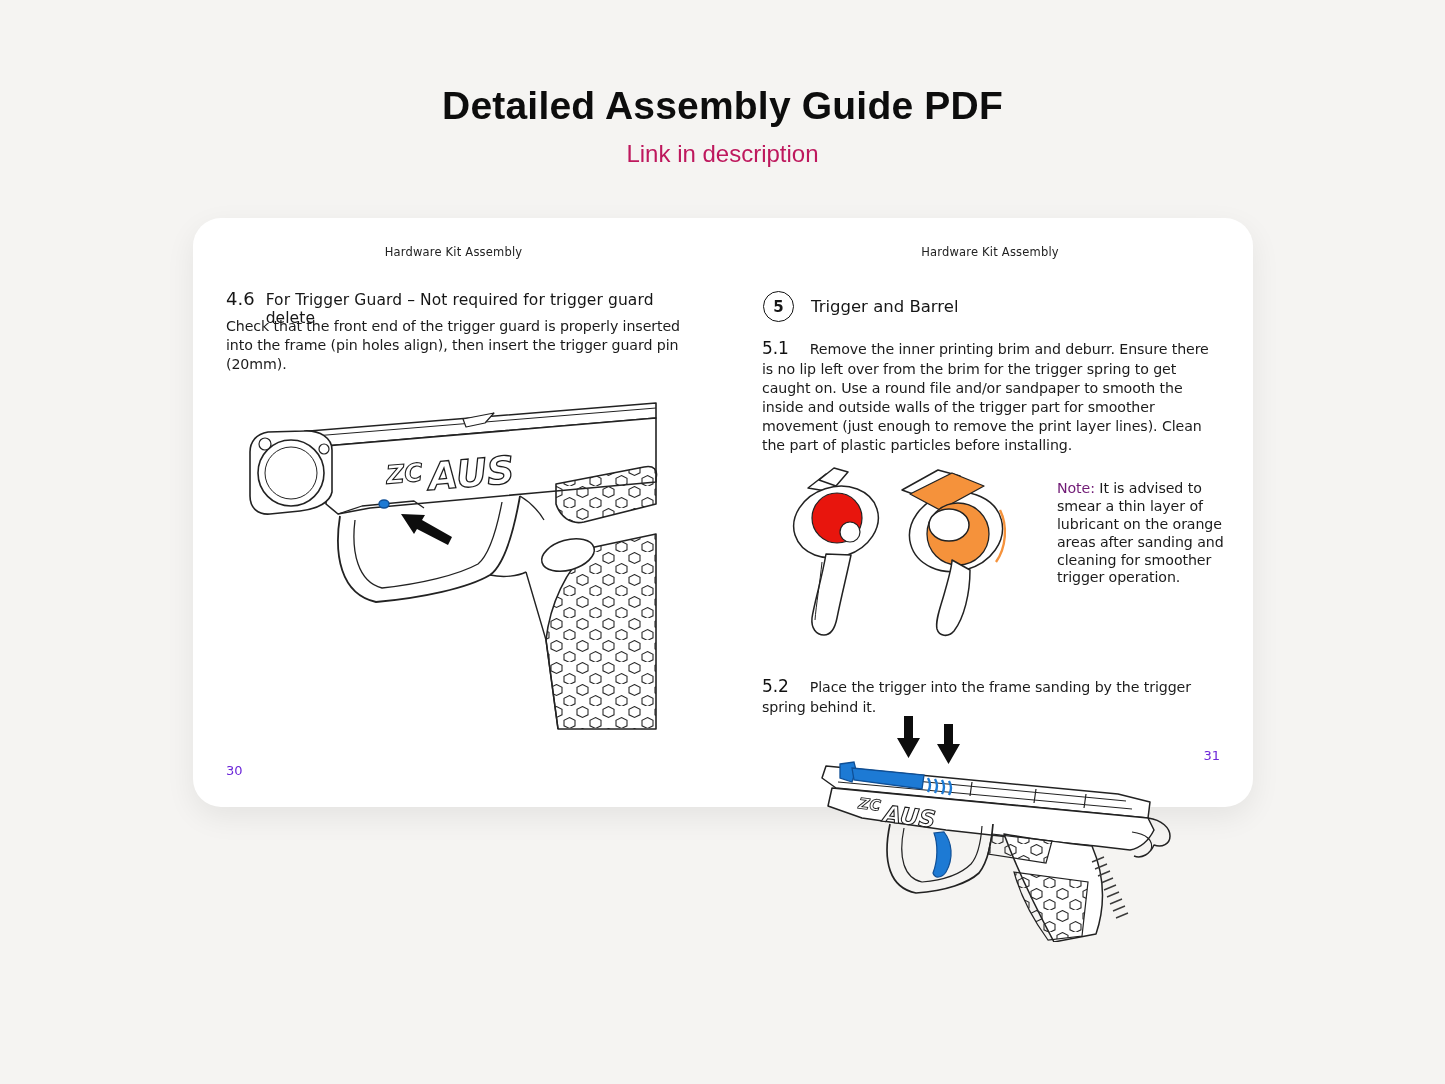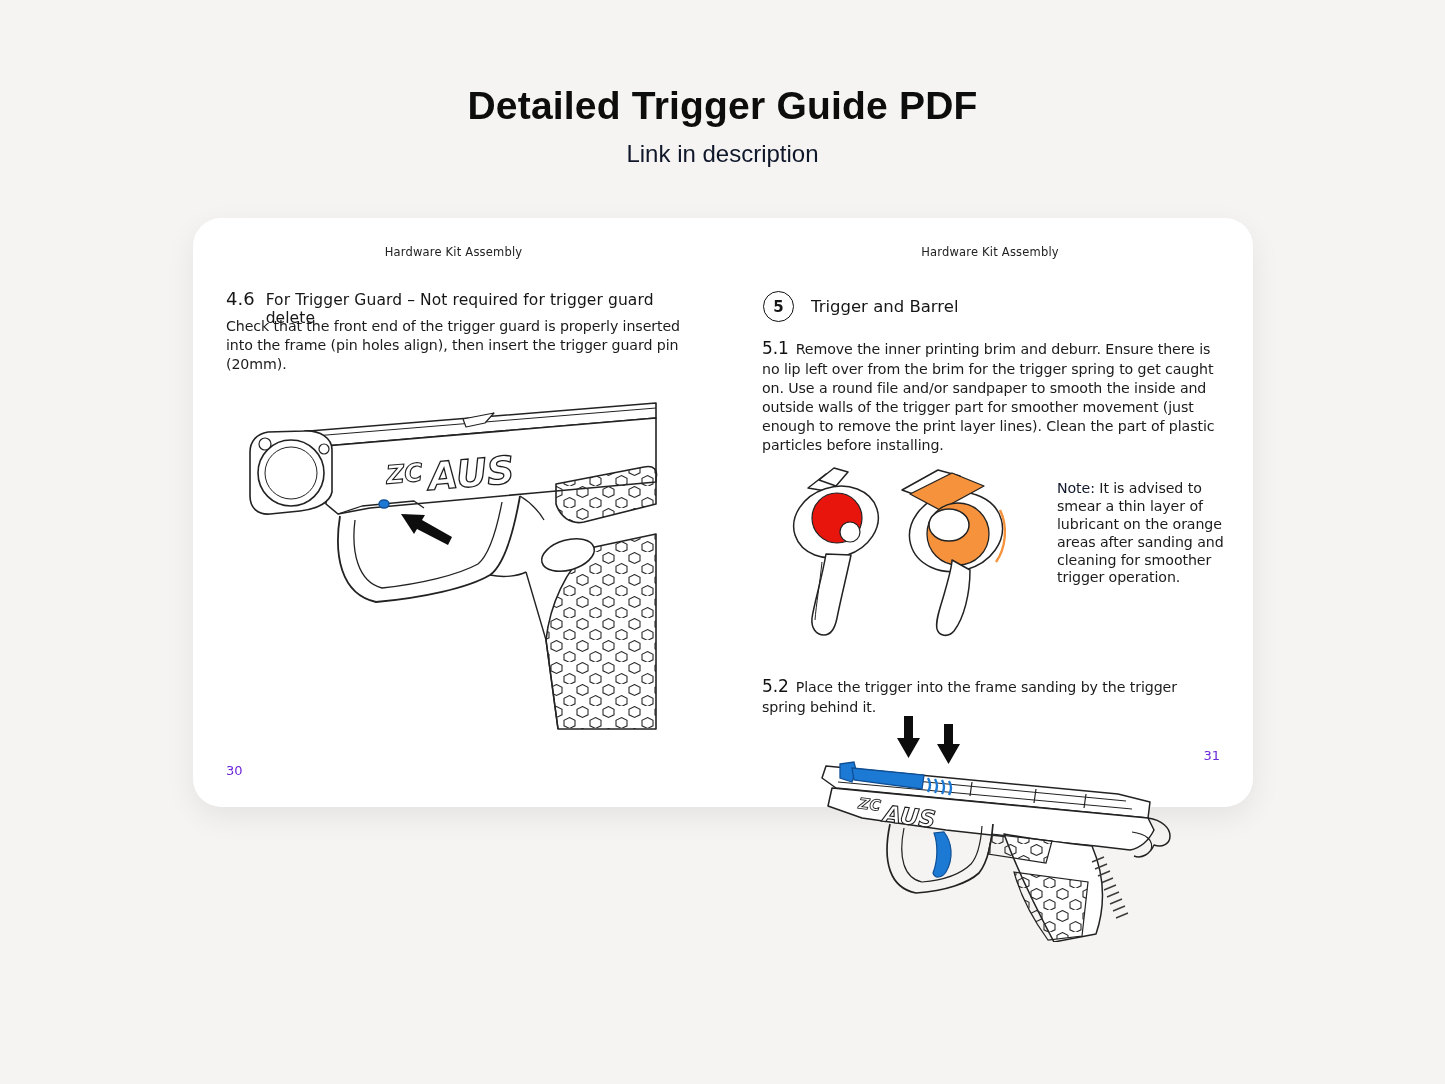--- a/index.html
+++ b/index.html
@@ -9,40 +9,40 @@
     font-family:"DejaVu Sans", sans-serif; color:#161616;
   }
   .video-title {
     position:absolute; top:84px; left:0; width:100%; text-align:center;
     font-family:"Liberation Sans", sans-serif; font-weight:700;
     font-size:39px; color:#0d0d0d; letter-spacing:.2px;
   }
   .video-subtitle {
     position:absolute; top:140px; left:0; width:100%; text-align:center;
     font-family:"Liberation Sans", sans-serif; font-weight:400;
-    font-size:24px; color:#0f172a;
+    font-size:24px; color:#be185d;
   }
   .card {
     position:absolute; left:193px; top:218px; width:1060px; height:589px;
     background:#ffffff; border-radius:28px;
     box-shadow:0 10px 30px rgba(0,0,0,.07);
   }
   .col { position:absolute; top:0; height:100%; }
   .col-left  { left:33px;  width:455px; }
   .col-right { left:567px; width:460px; }
   .running-header {
     position:absolute; top:27px; left:0; width:100%; text-align:center;
     font-size:11.5px; font-weight:500; color:#222; letter-spacing:.2px;
   }
   .section-row { position:absolute; top:70px; left:0; display:flex; align-items:baseline; gap:11px; }
   .section-number { font-size:18px; font-weight:500; }
   .section-title  { font-size:15.5px; font-weight:400; letter-spacing:.1px; }
   .body-text { font-size:14.2px; line-height:1.34; color:#1b1b1b; letter-spacing:-0.1px; }
   .para-left { position:absolute; top:99px; left:0; width:458px; }
-  .substep-num { font-size:17px; font-weight:500; color:#111; margin-right:7px; }
+  .substep-num { font-size:17px; font-weight:500; color:#111; margin-right:21px; }
   .para-51 { position:absolute; top:119px; left:2px; width:462px; }
   .para-52 { position:absolute; top:457px; left:2px; width:462px; }
   .step-row { position:absolute; top:73px; left:3px; display:flex; align-items:center; gap:17px; }
   .step-badge {
     width:31px; height:31px; border:1.8px solid #111; border-radius:50%;
     display:flex; align-items:center; justify-content:center;
     font-size:15px; font-weight:700; box-sizing:border-box;
   }
   .step-title { font-size:16.5px; font-weight:500; }
   .fig-left   { position:absolute; left:12px;  top:180px; }
@@ -54,21 +54,21 @@
   .page-num { position:absolute; font-size:13px; color:#6d28d9; }
   .page-num-left  { left:0; bottom:29px; }
   .page-num-right { right:0; bottom:44px;margin-top:14px; }
   svg text { font-family:"DejaVu Sans", sans-serif; }
 </style>
 </head>
 <body>
 
 <div class="stage">
 
-  <div class="video-title">Detailed Trigger Guide PDF</div>
+  <div class="video-title">Detailed Assembly Guide PDF</div>
   <div class="video-subtitle">Link in description</div>
 
   <div class="card">
 
     <div class="col col-left">
       <div class="running-header">Hardware Kit Assembly</div>
 
       <div class="section-row">
         <span class="section-number">4.6</span>
         <span class="section-title">For Trigger Guard – Not required for trigger guard delete</span>
@@ -149,21 +149,21 @@
             <path d="M136,36 L178,15 L210,28 L166,52 Z" stroke-width="1.3" fill="#f5923b"></path>
             <circle cx="184" cy="76" r="31" stroke-width="1.3" fill="#f5923b"></circle>
             <ellipse cx="175" cy="67" rx="20" ry="16" fill="#fff"></ellipse>
             <path d="M196,112 C196,136 190,160 180,173 C174,180 165,178 163,171 C161,162 167,148 171,133 C175,119 178,106 178,102 Z" fill="#fff"></path>
           </g>
           <path d="M226,52 C234,68 232,90 222,104" fill="none" stroke-width="2.4" stroke="#f5923b"></path>
         </svg>
       </div>
 
       <div class="note-block">
-        <span class="note-label" style="color: #0f172a;">Note:</span>
+        <span class="note-label" style="color: #701a75;">Note:</span>
         <span>It is advised to smear a thin layer of lubricant on the orange areas after sanding and cleaning for smoother trigger operation.</span>
       </div>
 
       <div class="body-text para-52">
         <span class="substep-num">5.2</span><span>Place the trigger into the frame sanding by the trigger spring behind it.</span>
       </div>
 
       <div class="fig-bottom">
         <svg width="375" height="230" viewBox="0 0 375 230">
           <defs>

